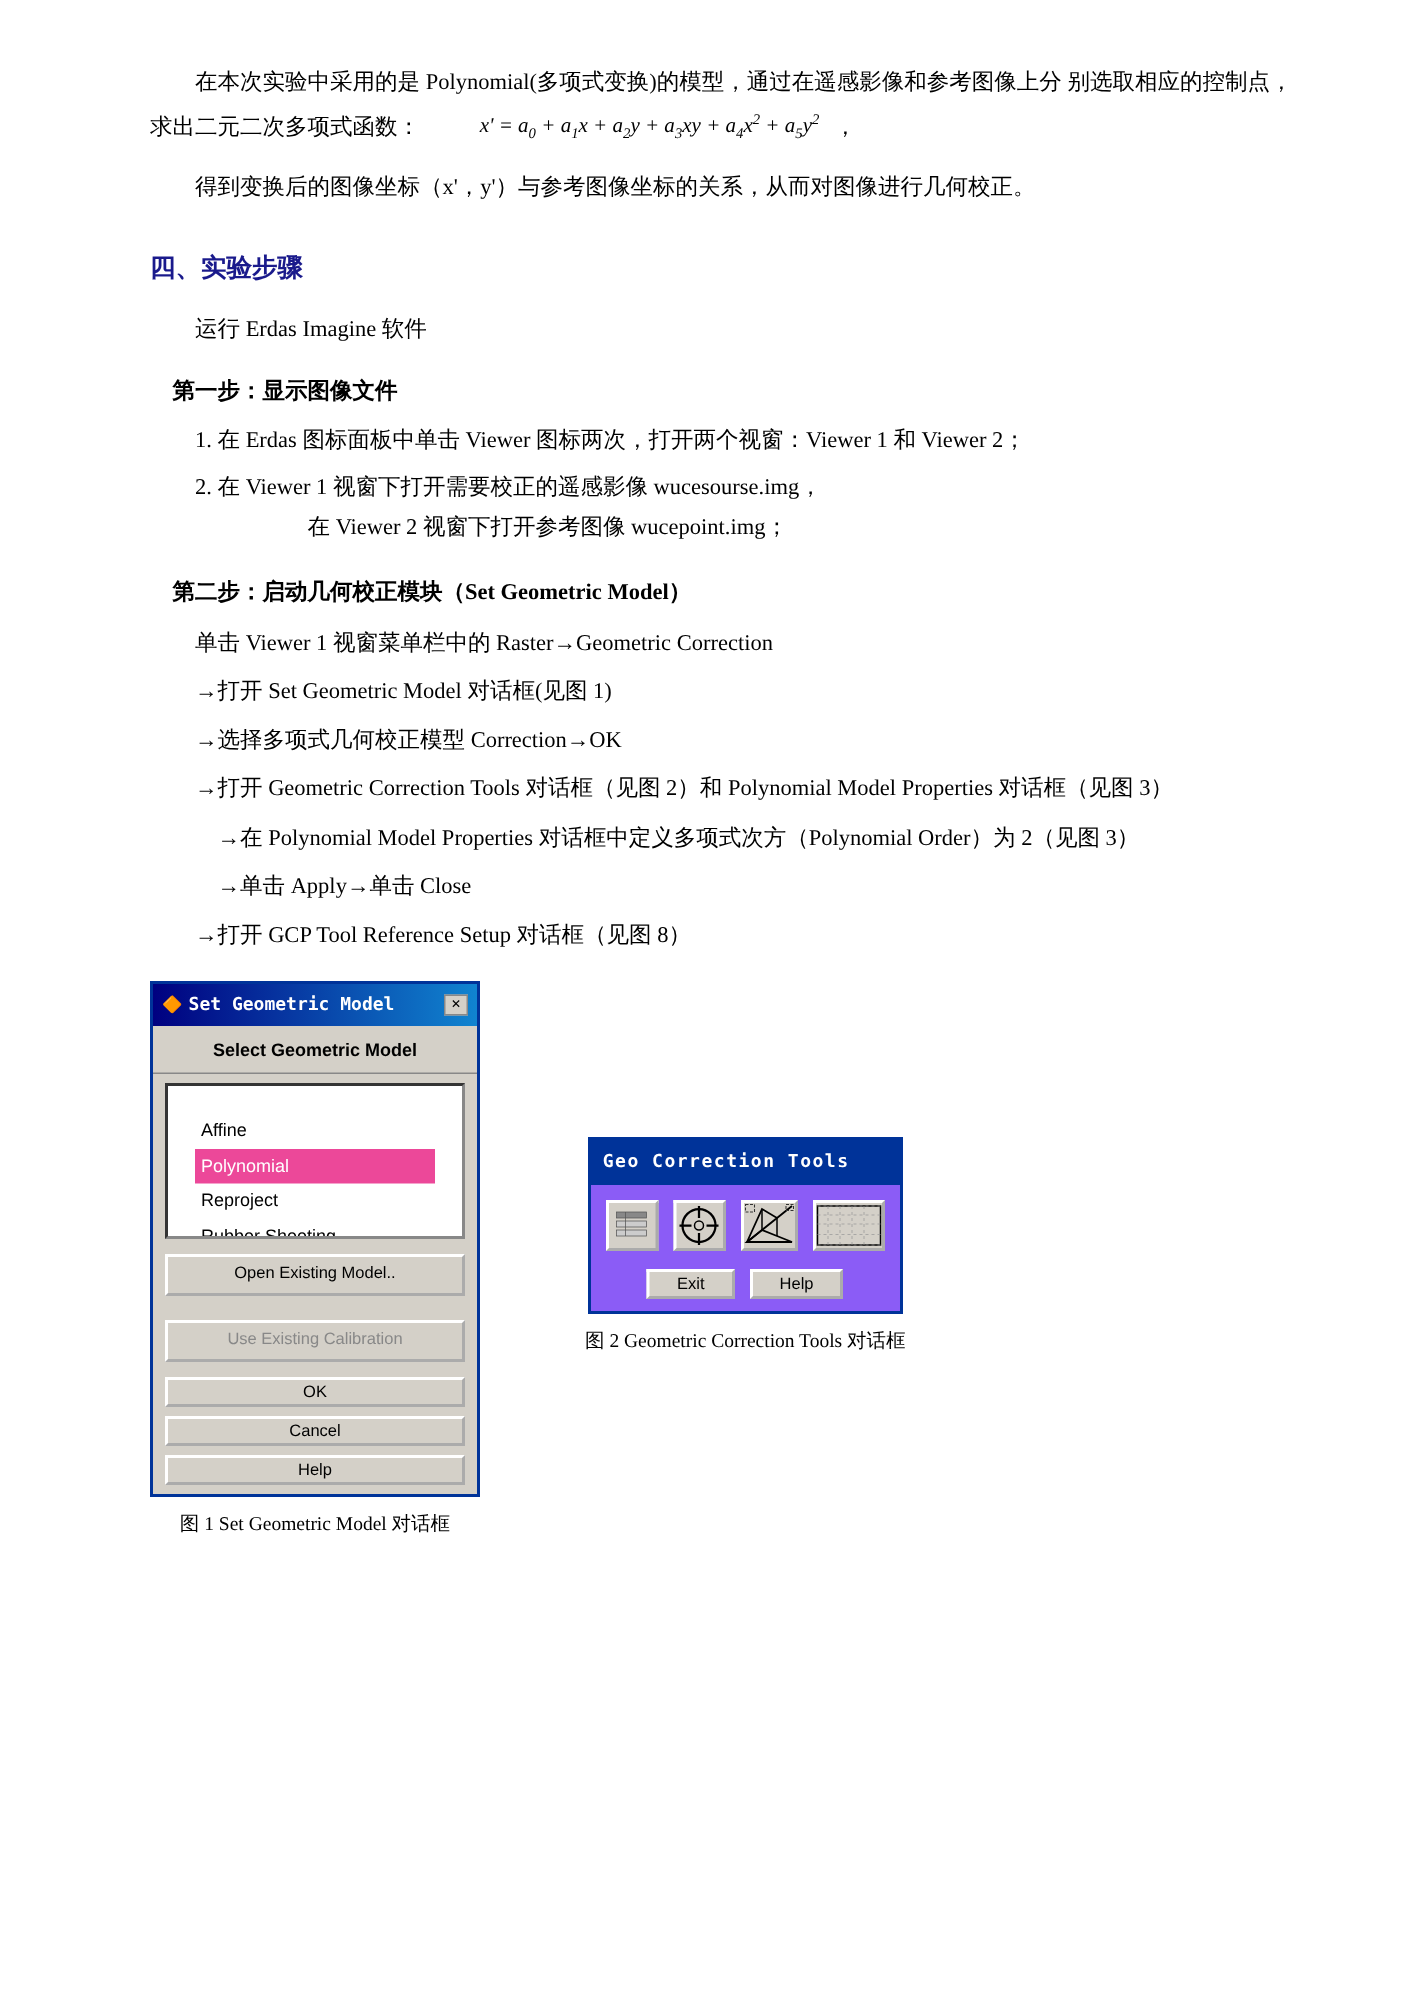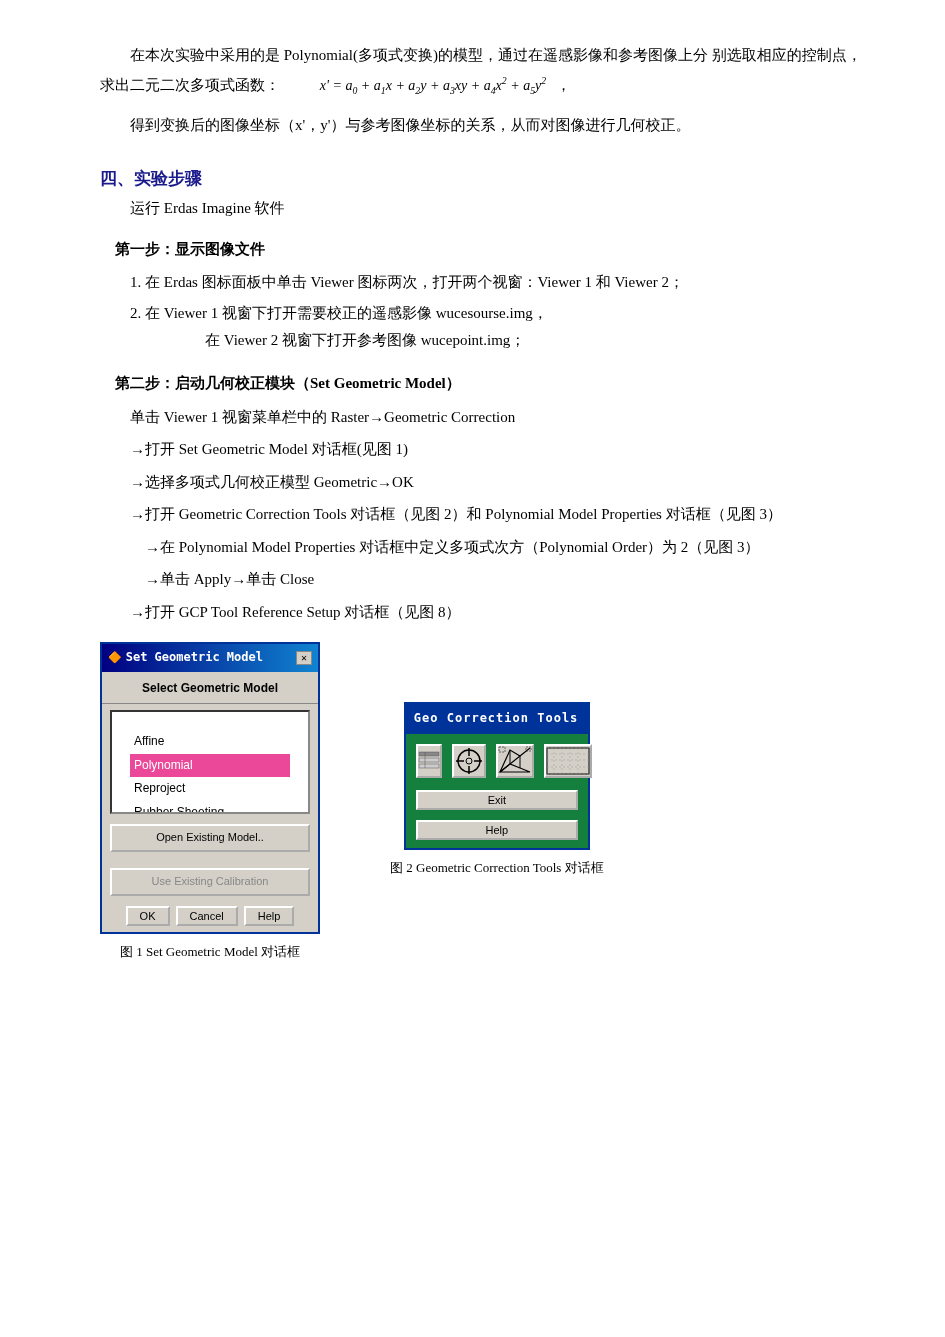--- a/index.html
+++ b/index.html
@@ -20,21 +20,21 @@
     }
     .formula-line {
       display: block;
       font-family: "Times New Roman", serif;
       font-size: 14px;
     }
     .section-heading {
       font-size: 17px;
       font-weight: bold;
       color: #1a1a8c;
-      margin: 18px 0 0 0;
+      margin: 18px 0 12px 0;
     }
     .step-heading {
       font-size: 15px;
       font-weight: bold;
       margin: 16px 0 6px 0;
     }
     .run-line {
       margin-left: 2em;
       margin-bottom: 8px;
     }
@@ -148,39 +148,40 @@
       font-size: 11px;
       padding: 2px 4px;
       cursor: pointer;
       text-align: center;
     }
     .dialog-sgm .btn-wide.disabled {
       color: #888;
     }
     .dialog-sgm .btn-row-h {
       display: flex;
-      flex-direction: row;
+      flex-direction: column;
       padding: 6px 8px;
       gap: 6px;
       justify-content: center;
     }
     .dialog-sgm .btn-sm {
       background: #d4d0c8;
       border: 2px outset #fff;
       font-size: 11px;
       padding: 2px 12px;
       cursor: pointer;
     }
     
     .dialog-gct {
       border: 2px solid #003399;
-      background: #15803d;
-      width: 186px;
+      background: #8b5cf6;
+      width: 210px;
       font-family: "Arial", sans-serif;
       font-size: 12px;
+      margin-top: 44px;
     }
     .dialog-gct .title-bar {
       background: #003399;
       color: #fff;
       font-size: 12px;
       font-weight: bold;
       padding: 4px 8px;
       font-family: monospace;
       letter-spacing: 1px;
     }
@@ -196,21 +197,21 @@
       background: #d4d0c8;
       width: 38px;
       height: 34px;
       display: flex;
       align-items: center;
       justify-content: center;
       cursor: pointer;
     }
     .dialog-gct .btn-row-h {
       display: flex;
-      flex-direction: column;
+      flex-direction: row;
       padding: 6px 10px 8px 10px;
       gap: 10px;
       justify-content: center;
     }
     .dialog-gct .btn-sm {
       background: #d4d0c8;
       border: 2px outset #fff;
       font-size: 11px;
       padding: 2px 18px;
       cursor: pointer;
@@ -276,21 +277,21 @@
   <span>第二步：启动几何校正模块（Set   Geometric    Model）</span>
 </div>
 
 <div class="arrow-line">
   单击 Viewer 1 视窗菜单栏中的 Raster→Geometric  Correction
 </div>
 <div class="arrow-line">
   →打开 Set Geometric Model  对话框(见图 1)
 </div>
 <div class="arrow-line">
-  →选择多项式几何校正模型 Geometric→OK
+  →选择多项式几何校正模型 Correction→OK
 </div>
 <div class="arrow-line">
   →打开 Geometric  Correction  Tools 对话框（见图 2）和 Polynomial  Model  Properties 对话框（见图 3）
 </div>
 <div class="arrow-line2">
   →在 Polynomial  Model  Properties 对话框中定义多项式次方（Polynomial  Order）为 2（见图 3）
 </div>
 <div class="arrow-line" style="margin-left:3em;">
   →单击 Apply→单击 Close
 </div>

